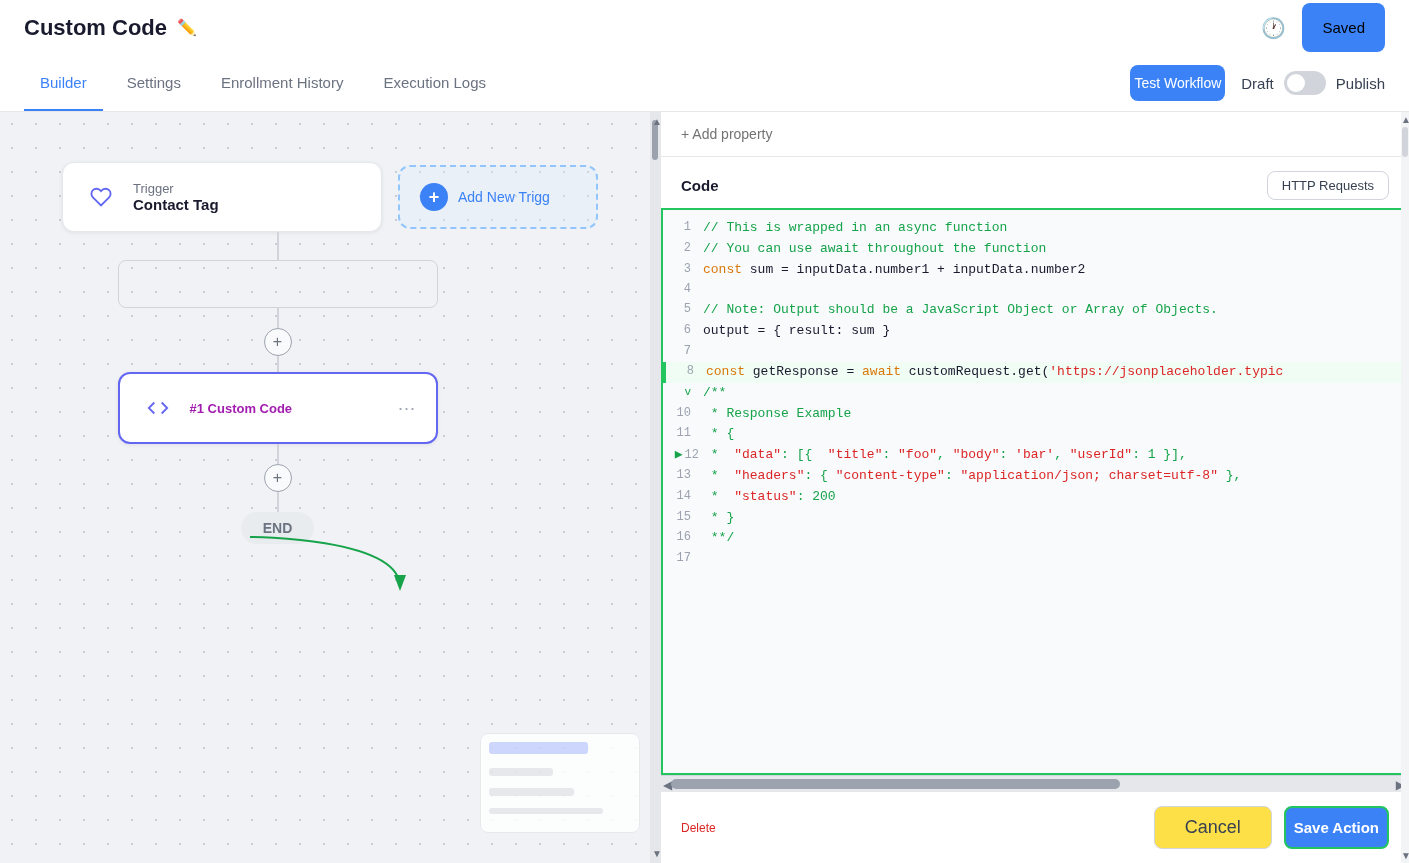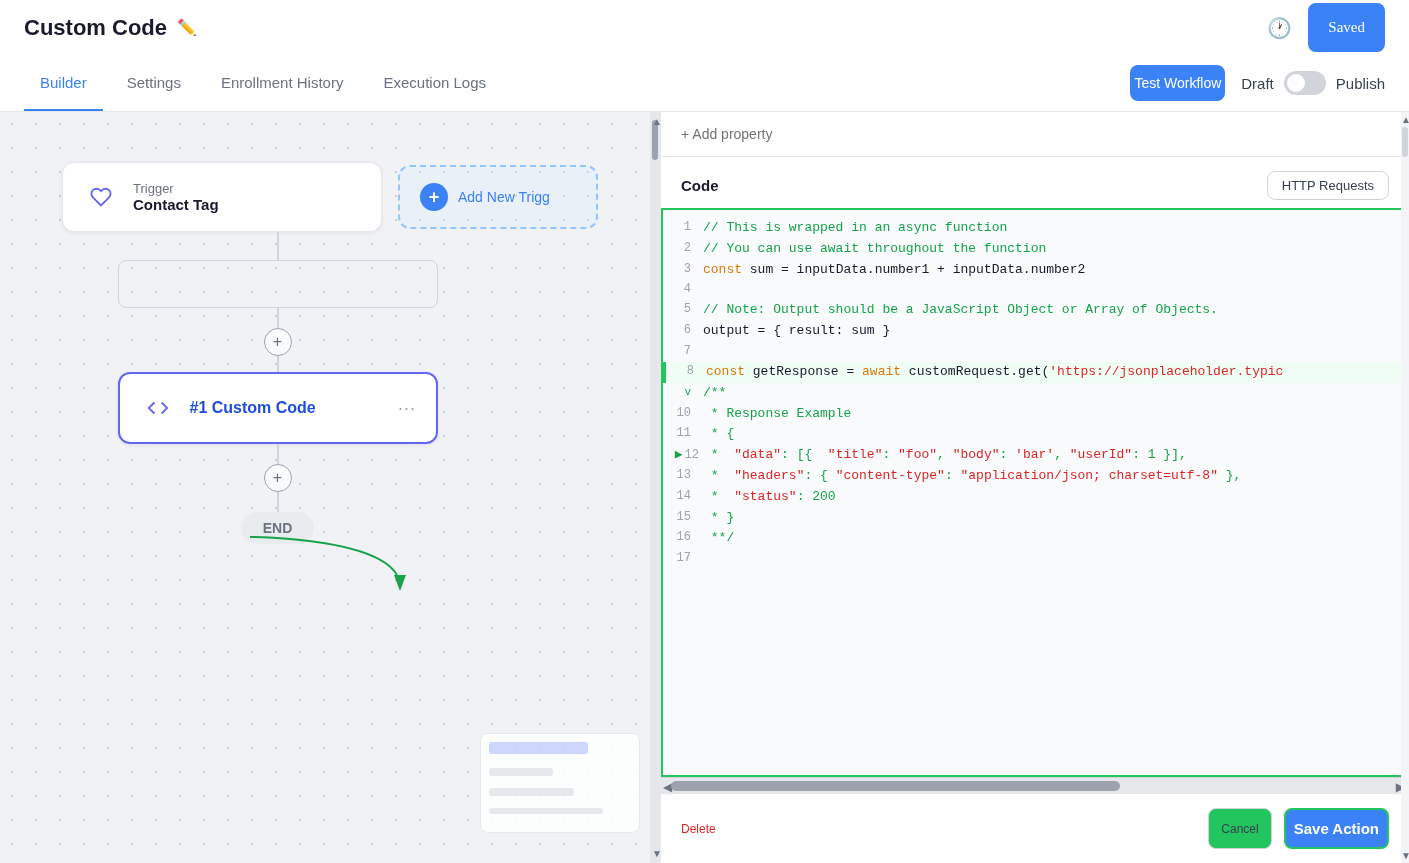--- a/index.html
+++ b/index.html
@@ -38,28 +38,27 @@
       display: flex;
       align-items: center;
       gap: 16px;
     }
     .history-icon {
       color: #6b7280;
       font-size: 20px;
     }
     .saved-btn {
       background: #3b82f6;
-      color: #ffffff;
+      color: #000000;
       border: none;
       border-radius: 8px;
       padding: 16px 20px;
       font-size: 15px;
       font-weight: 500;
       cursor: pointer;
-      font-family: Liberation Serif, serif;
     }
     .header-tabs {
       display: flex;
       align-items: center;
       height: 56px;
       gap: 8px;
       position: relative;
     }
     .tab {
       padding: 8px 16px;
@@ -251,23 +250,23 @@
     .code-icon-wrap {
       width: 36px;
       height: 36px;
       display: flex;
       align-items: center;
       justify-content: center;
       color: #6366f1;
       font-size: 20px;
     }
     .code-node-name {
-      font-size: 16px;
+      font-size: 13px;
       font-weight: 600;
-      color: #1d4ed8;
+      color: #a21caf;
       text-align: right;
     }
     .dots-btn {
       color: #9ca3af;
       font-size: 18px;
       cursor: pointer;
     }
 
     .end-node {
       background: #e9ecef;
@@ -445,25 +444,25 @@
       border: none;
       font-size: 12px;
       font-weight: 500;
       cursor: pointer;
     }
     .footer-right {
       display: flex;
       gap: 12px;
     }
     .cancel-btn {
-      background: #22c55e;
+      background: #fde047;
       border: 1px solid #d1d5db;
       border-radius: 8px;
-      padding: 10px 12px;
-      font-size: 12px;
+      padding: 10px 30px;
+      font-size: 18px;
       color: #374151;
       cursor: pointer;
     }
     .save-action-btn {
       background: #3b82f6;
       color: #fff;
       border: 2px solid #22c55e;
       border-radius: 8px;
       padding: 10px 8px;
       font-size: 15px;

